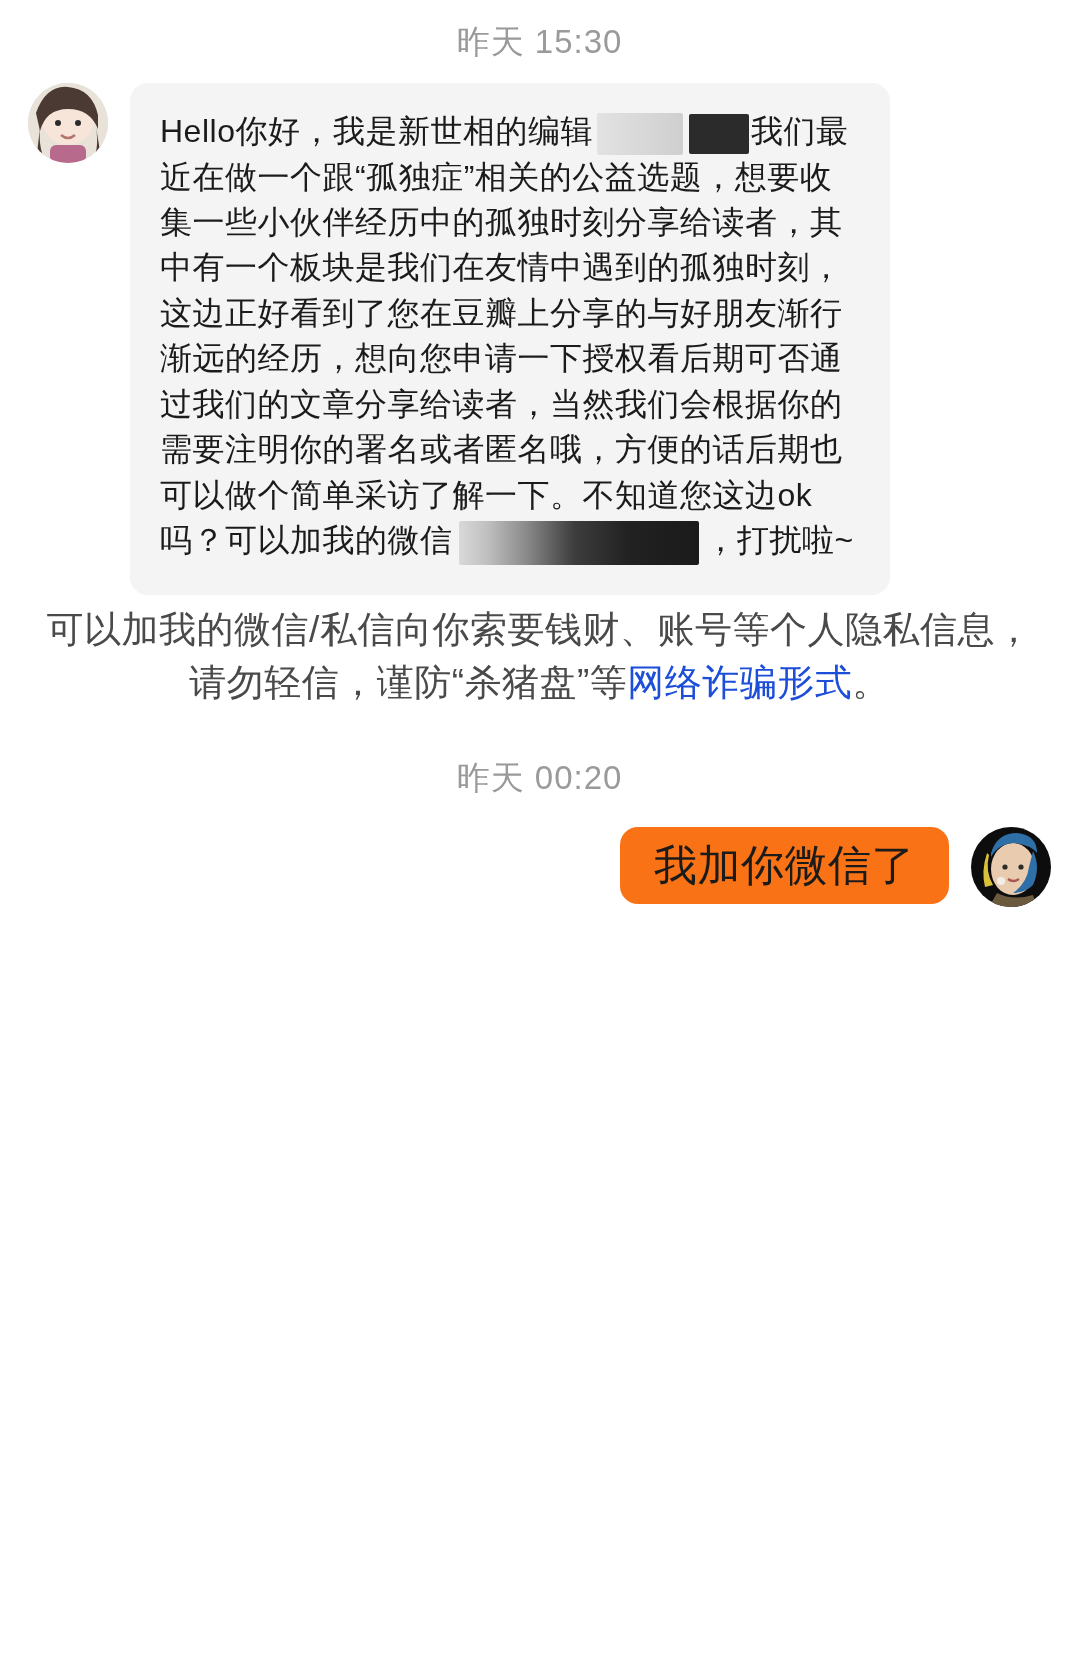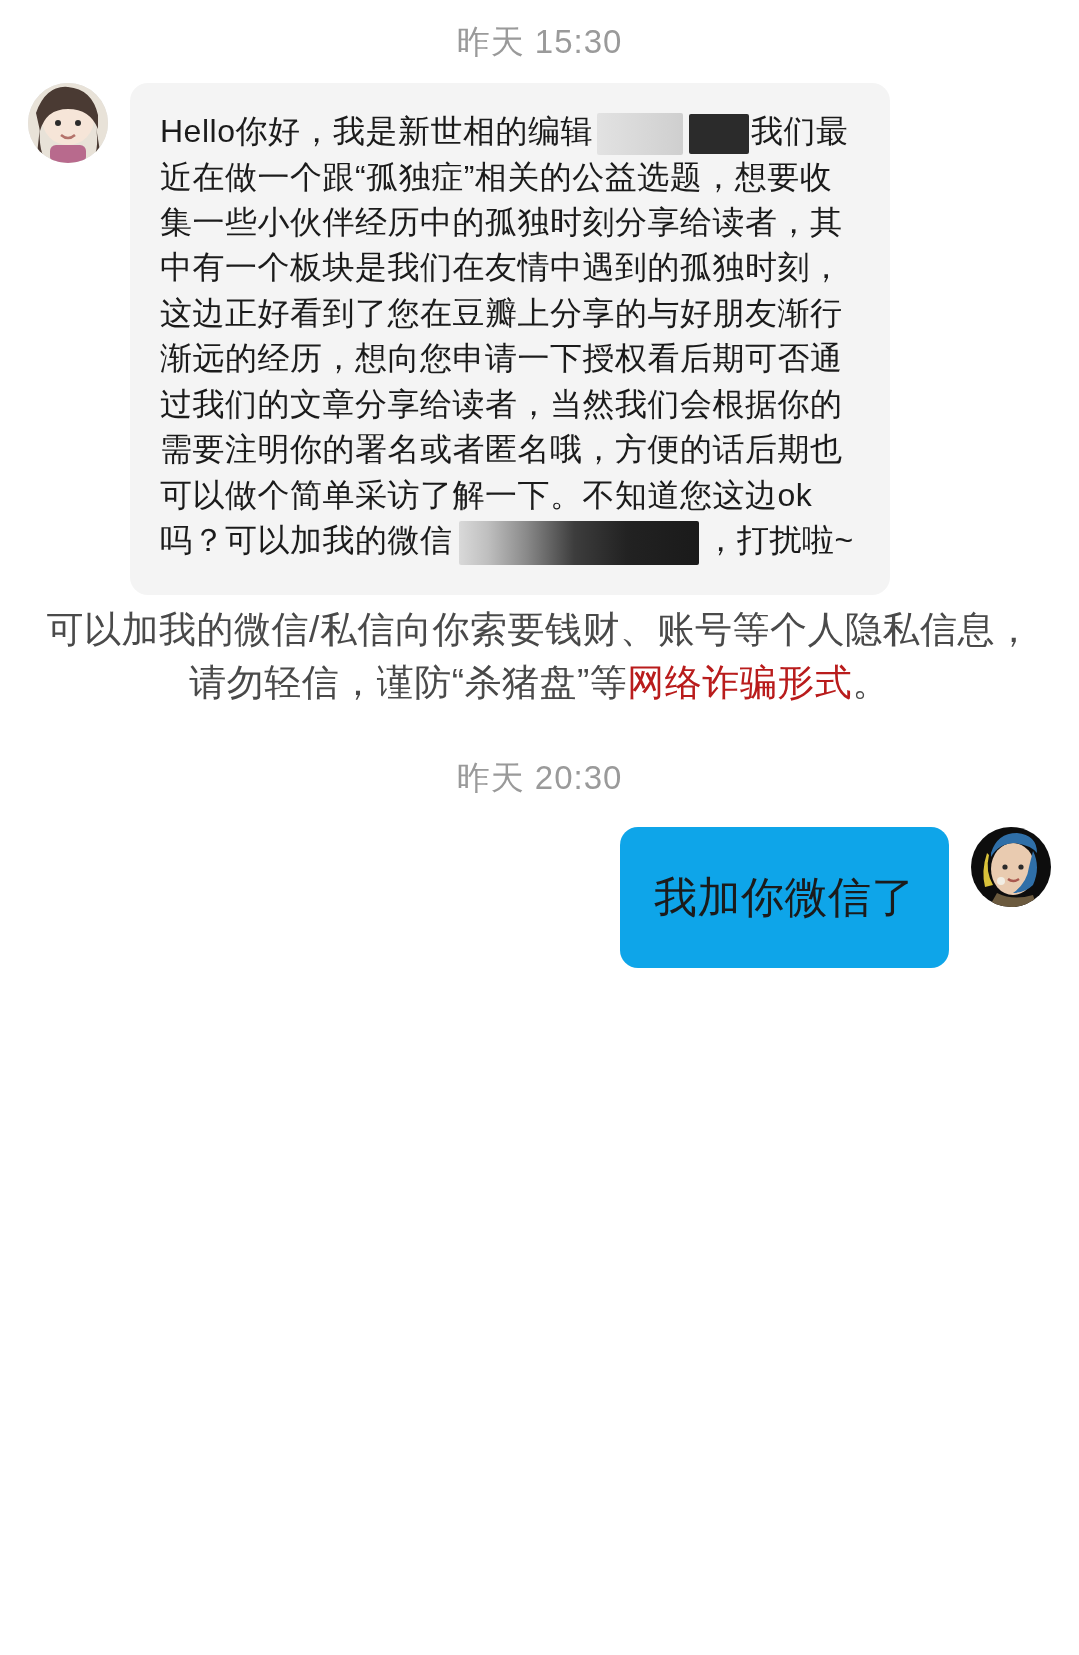--- a/index.html
+++ b/index.html
@@ -62,24 +62,24 @@
     margin-left: 22px;
     max-width: 700px;
     font-size: 32px;
     line-height: 1.42;
     color: #1b1b1b;
     letter-spacing: 0.5px;
     position: relative;
     word-break: break-word;
   }
   .bubble.sent {
-    background: #0ea5e9;
+    background: #f97316;
     margin-left: 0;
     margin-right: 22px;
-    padding: 40px 34px;
+    padding: 8px 34px;
     font-size: 43px;
     max-width: 620px;
   }
 
   
   .redact {
     display: inline-block;
     vertical-align: middle;
     background: linear-gradient(90deg,#d9d9d9 0%, #bfbfbf 12%, #8a8a8a 28%, #3d3d3d 48%, #222 70%, #1a1a1a 100%);
     border-radius: 2px;
@@ -91,21 +91,21 @@
 
   .warning {
     margin: 8px 28px 0 28px;
     text-align: center;
     font-size: 37px;
     line-height: 1.45;
     color: #4a4a4a;
     letter-spacing: 0.5px;
   }
   .warning .link {
-    color: #b91c1c;
+    color: #1d4ed8;
   }
 
   .bottom-pad { height: 36px; }
 </style>
 </head>
 <body>
 
 <div class="chat">
 
   <div class="timestamp">昨天 15:30</div>
@@ -127,21 +127,21 @@
 
     <div class="bubble">
       <span>Hello你好，我是新世相的编辑</span><span class="redact r1"></span><span class="redact r2"></span><span>我们最近在做一个跟“孤独症”相关的公益选题，想要收集一些小伙伴经历中的孤独时刻分享给读者，其中有一个板块是我们在友情中遇到的孤独时刻，这边正好看到了您在豆瓣上分享的与好朋友渐行渐远的经历，想向您申请一下授权看后期可否通过我们的文章分享给读者，当然我们会根据你的需要注明你的署名或者匿名哦，方便的话后期也可以做个简单采访了解一下。不知道您这边ok吗？可以加我的微信</span><span class="redact r3"></span><span>，打扰啦~</span>
     </div>
   </div>
 
   <div class="warning">
     <span>可以加我的微信/私信向你索要钱财、账号等个人隐私信息，请勿轻信，谨防“杀猪盘”等</span><span class="link">网络诈骗形式</span><span>。</span>
   </div>
 
-  <div class="timestamp" style="margin-top:46px;margin-bottom:26px;">昨天 20:30</div>
+  <div class="timestamp" style="margin-top:46px;margin-bottom:26px;">昨天 00:20</div>
 
   <div class="row right">
     <div class="bubble sent">我加你微信了</div>
     <div class="avatar">
       <svg viewBox="0 0 80 80">
         <rect width="80" height="80" fill="#0d0d0d"></rect>
         <ellipse cx="42" cy="42" rx="22" ry="26" fill="#e9cbb0"></ellipse>
         <path d="M20 26 Q26 6 46 6 Q66 8 66 26 Q60 18 44 16 Q28 16 20 30 Z" fill="#2f6fa8"></path>
         <path d="M18 28 Q14 44 22 58 L14 60 Q10 44 16 26 Z" fill="#d9c23a"></path>
         <path d="M62 24 Q70 40 62 58 Q54 66 42 66 Q56 56 58 40 Z" fill="#2f6fa8"></path>

